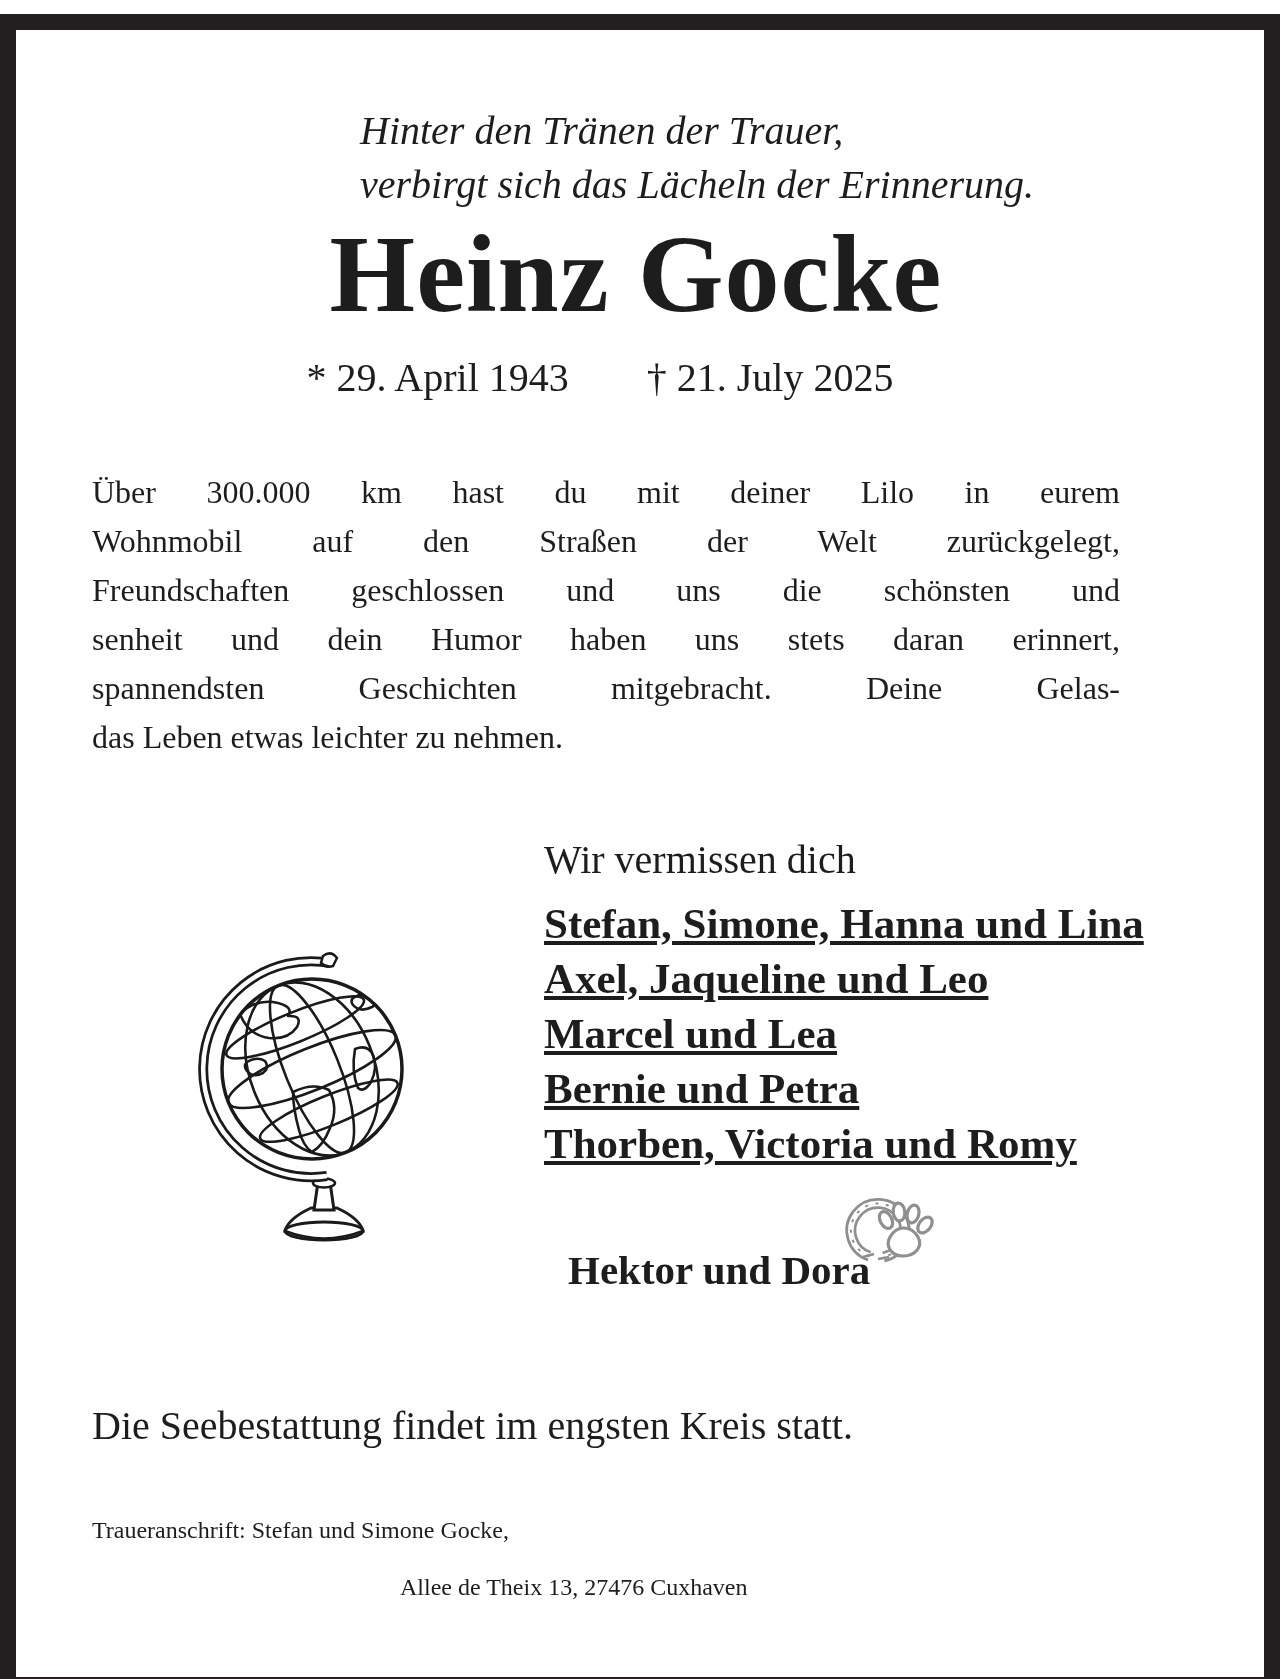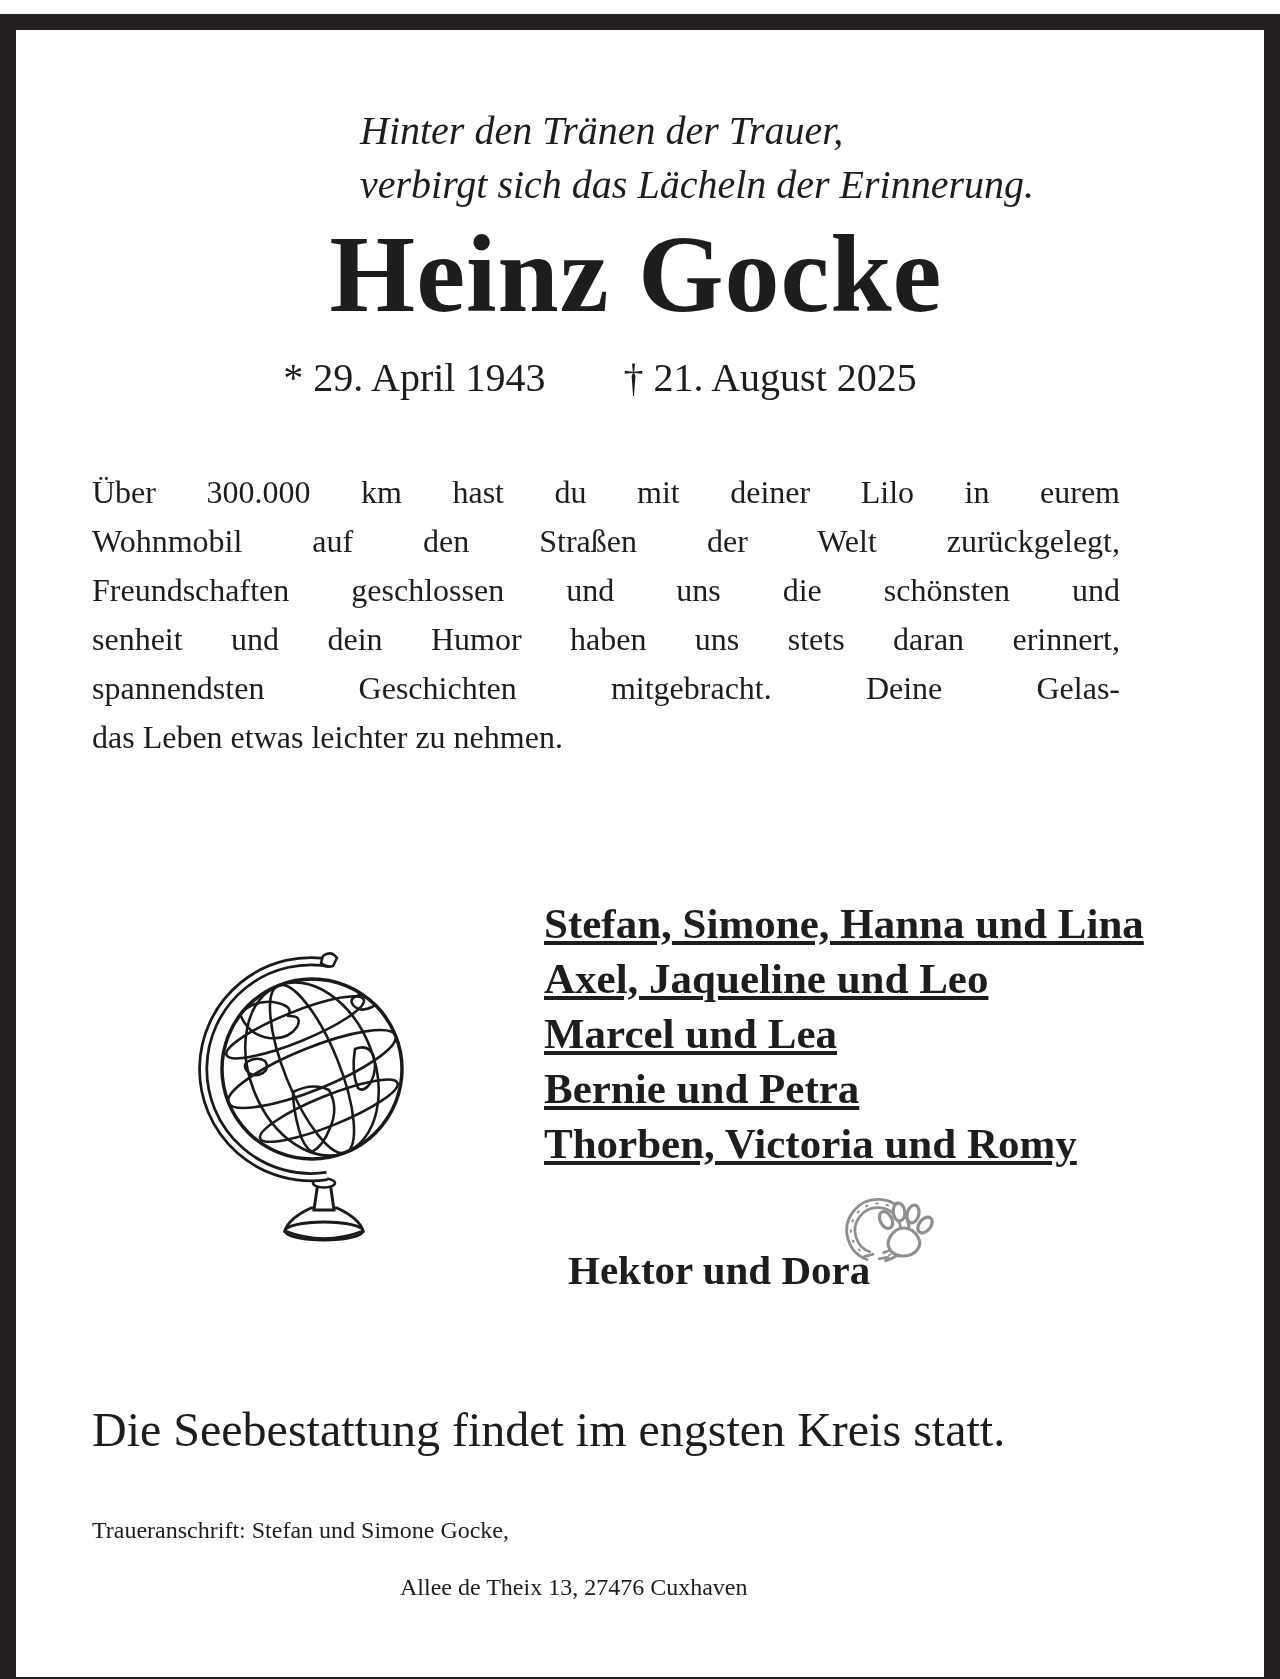--- a/index.html
+++ b/index.html
@@ -70,21 +70,21 @@
     text-decoration: underline;
   }
 
   .globe-wrap { left: 169px; top: 904px; width: 235px; height: 310px; }
 
   .pets-row { left: 552px; top: 1216px; font-size: 41px; font-weight: bold; white-space: nowrap; }
   .pets-icon-wrap { left: 824px; top: 1152px; width: 102px; height: 98px; }
 
   .funeral-note {
     left: 76px; top: 1372px;
-    font-size: 48px;
+    font-size: 40px;
     white-space: nowrap;
   }
 
   .address {
     left: 76px; top: 1472px;
     font-size: 24px;
     line-height: 57px;
     white-space: nowrap;
   }
   .address .indent { padding-left: 308px; }
@@ -95,32 +95,33 @@
 <div class="page">
 
   <div class="abs epigraph">
     <div>Hinter den Tränen der Trauer,</div>
     <div>verbirgt sich das Lächeln der Erinnerung.</div>
   </div>
 
   <div class="abs deceased-name">Heinz Gocke</div>
 
   <div class="abs dates">
-    <span>* 29. April 1943</span><span class="sep"></span><span>† 21. August 2025</span>
+    <span>* 29. April 1943</span><span class="sep"></span><span>† 21. July 2025</span>
   </div>
 
   <div class="abs body-text">
     <div class="body-line">Über 300.000 km hast du mit deiner Lilo in eurem</div>
     <div class="body-line">Wohnmobil auf den Straßen der Welt zurückgelegt,</div>
     <div class="body-line">Freundschaften geschlossen und uns die schönsten und</div>
     <div class="body-line">senheit und dein Humor haben uns stets daran erinnert,</div>
     <div class="body-line">spannendsten Geschichten mitgebracht. Deine Gelas-</div>
     <div class="body-line last">das Leben etwas leichter zu nehmen.</div>
   </div>
 
+  <div class="abs farewell">Wir vermissen dich</div>
 
   <div class="abs mourners">
     <div>Stefan, Simone, Hanna und Lina</div>
     <div>Axel, Jaqueline und Leo</div>
     <div>Marcel und Lea</div>
     <div>Bernie und Petra</div>
     <div>Thorben, Victoria und Romy</div>
   </div>
 
   <div class="abs globe-wrap">

